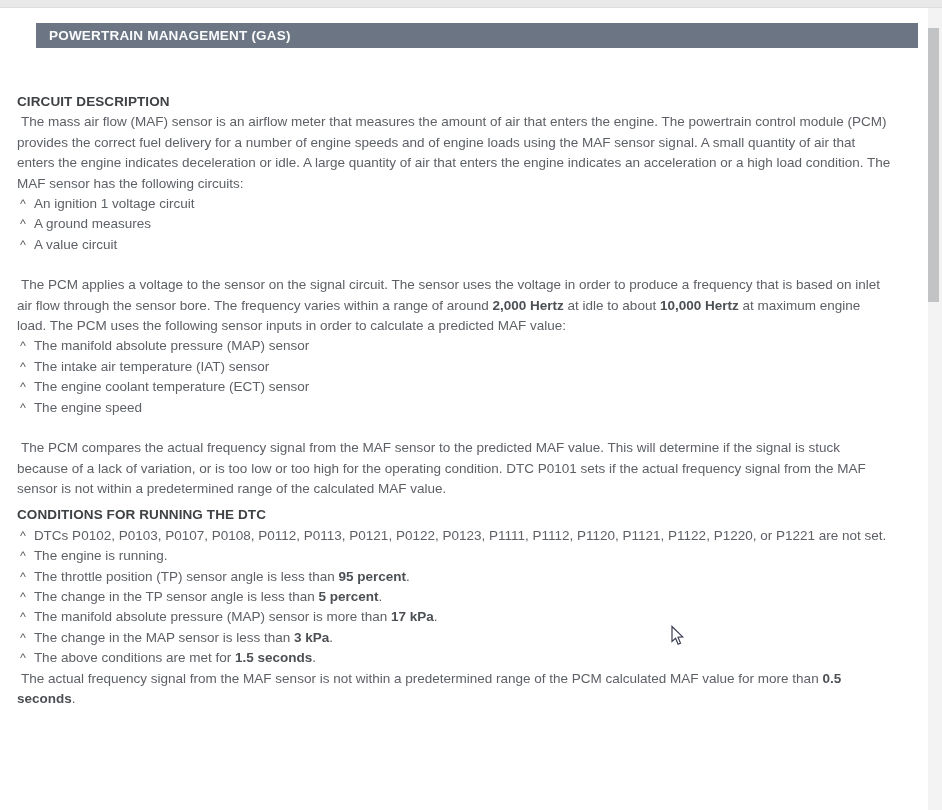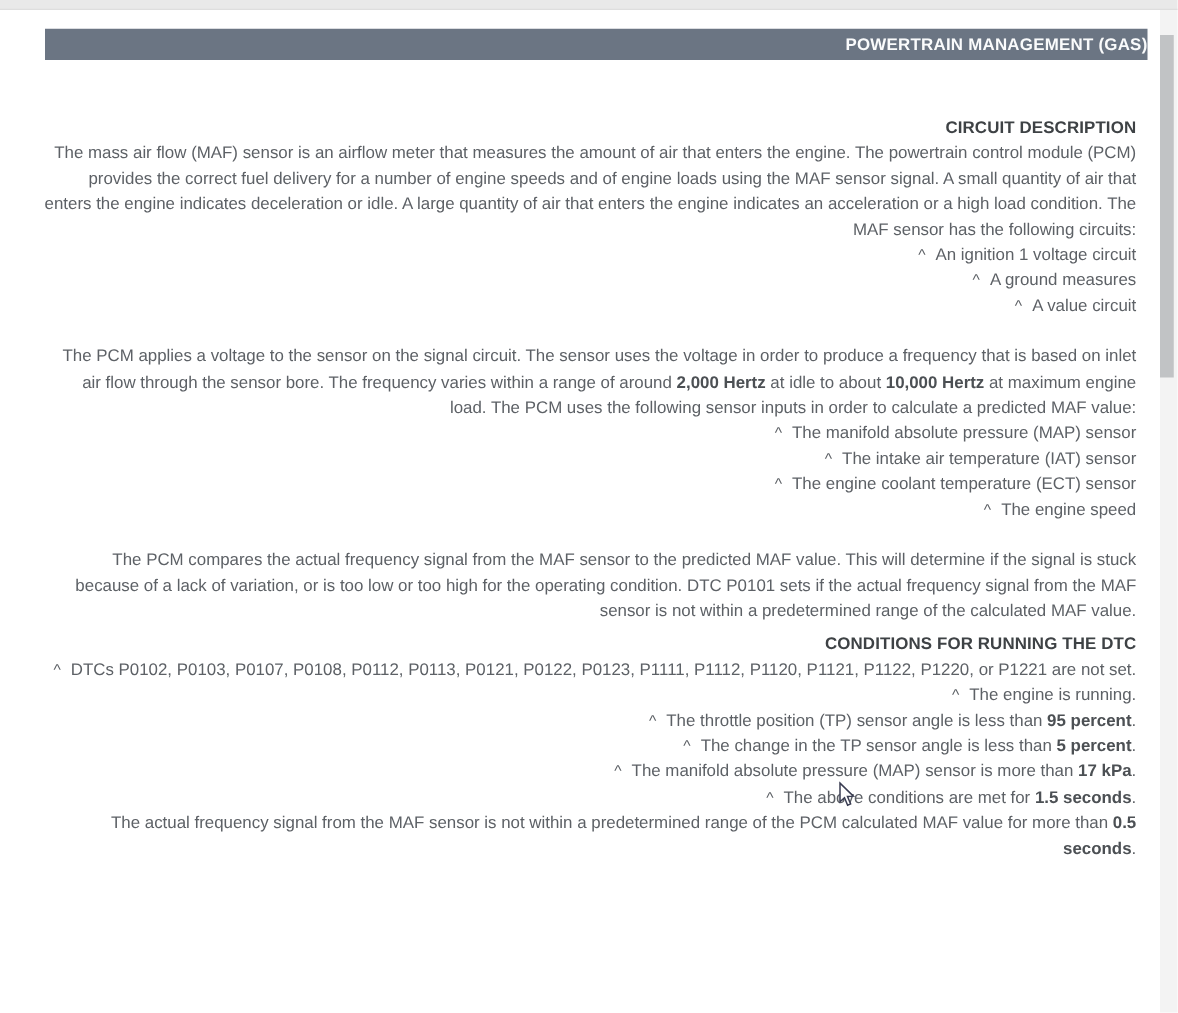--- a/index.html
+++ b/index.html
@@ -22,31 +22,31 @@
   }
   .left-edge {
     position:absolute; left:0; top:0; width:8px; height:810px; z-index:2;
     background:linear-gradient(180deg,
       #d8e0e7 0%, #c6d3de 4%, #a3b6ca 13%, #8aa2bb 25%,
       #7d96b2 38%, #7590ab 52%, #7089a4 66%, #6c84a0 78%,
       #71879f 88%, #8success495a8 94%, #8c9aab 100%);
   }
   .page {
     position:absolute; left:8px; top:8px; width:920px; height:802px;
-    background:#ffffff; z-index:1;text-align:right;
+    background:#ffffff; z-index:1;
   }
   .header-bar {
     position:absolute; left:28px; top:15px; width:882px; height:25px;
     background:var(--header-bar);
     color:var(--header-text);
     font-size:13.5px; font-weight:600; letter-spacing:0.2px;
     line-height:25px; padding-left:13px; box-sizing:border-box;
   }
   .content {
-    position:absolute; left:27px; top:48px; width:874px;
+    position:absolute; left:9px; top:48px; width:874px;
     font-size:13.5px; line-height:20.4px; color:var(--body-text);
   }
   .heading {
     font-weight:700; color:var(--heading-text);
     margin-top:6px; letter-spacing:0.1px;
   }
   .heading.first { margin-top:36px; }
   .para { text-indent:4px; }
   .para.spaced { margin-top:20px; }
   .bullet { text-indent:3px; }
@@ -88,20 +88,21 @@
       <div class="bullet"><span class="caret">^</span><span class="seg">The intake air temperature (IAT) sensor</span></div>
       <div class="bullet"><span class="caret">^</span><span class="seg">The engine coolant temperature (ECT) sensor</span></div>
       <div class="bullet"><span class="caret">^</span><span class="seg">The engine speed</span></div>
       <div class="para spaced"><span class="seg"> The PCM compares the actual frequency signal from the MAF sensor to the predicted MAF value. This will determine if the signal is stuck because of a lack of variation, or is too low or too high for the operating condition. DTC P0101 sets if the actual frequency signal from the MAF sensor is not within a predetermined range of the calculated MAF value.</span></div>
       <div class="heading">CONDITIONS FOR RUNNING THE DTC</div>
       <div class="bullet"><span class="caret">^</span><span class="seg">DTCs P0102, P0103, P0107, P0108, P0112, P0113, P0121, P0122, P0123, P1111, P1112, P1120, P1121, P1122, P1220, or P1221 are not set.</span></div>
       <div class="bullet"><span class="caret">^</span><span class="seg">The engine is running.</span></div>
       <div class="bullet"><span class="caret">^</span><span class="seg">The throttle position (TP) sensor angle is less than </span><span class="seg-bold">95 percent</span><span class="seg">.</span></div>
       <div class="bullet"><span class="caret">^</span><span class="seg">The change in the TP sensor angle is less than </span><span class="seg-bold">5 percent</span><span class="seg">.</span></div>
       <div class="bullet"><span class="caret">^</span><span class="seg">The manifold absolute pressure (MAP) sensor is more than </span><span class="seg-bold">17 kPa</span><span class="seg">.</span></div>
+      <div class="bullet"><span class="caret">^</span><span class="seg">The change in the MAP sensor is less than </span><span class="seg-bold">3 kPa</span><span class="seg">.</span></div>
       <div class="bullet"><span class="caret">^</span><span class="seg">The above conditions are met for </span><span class="seg-bold">1.5 seconds</span><span class="seg">.</span></div>
       <div class="para"><span class="seg"> The actual frequency signal from the MAF sensor is not within a predetermined range of the PCM calculated MAF value for more than </span><span class="seg-bold">0.5 seconds</span><span class="seg">.</span></div>
     </div>
 </div>
 
 <div class="scrollbar">
   <div class="scrollbar-thumb"></div>
 </div>
 
 <div class="cursor">

